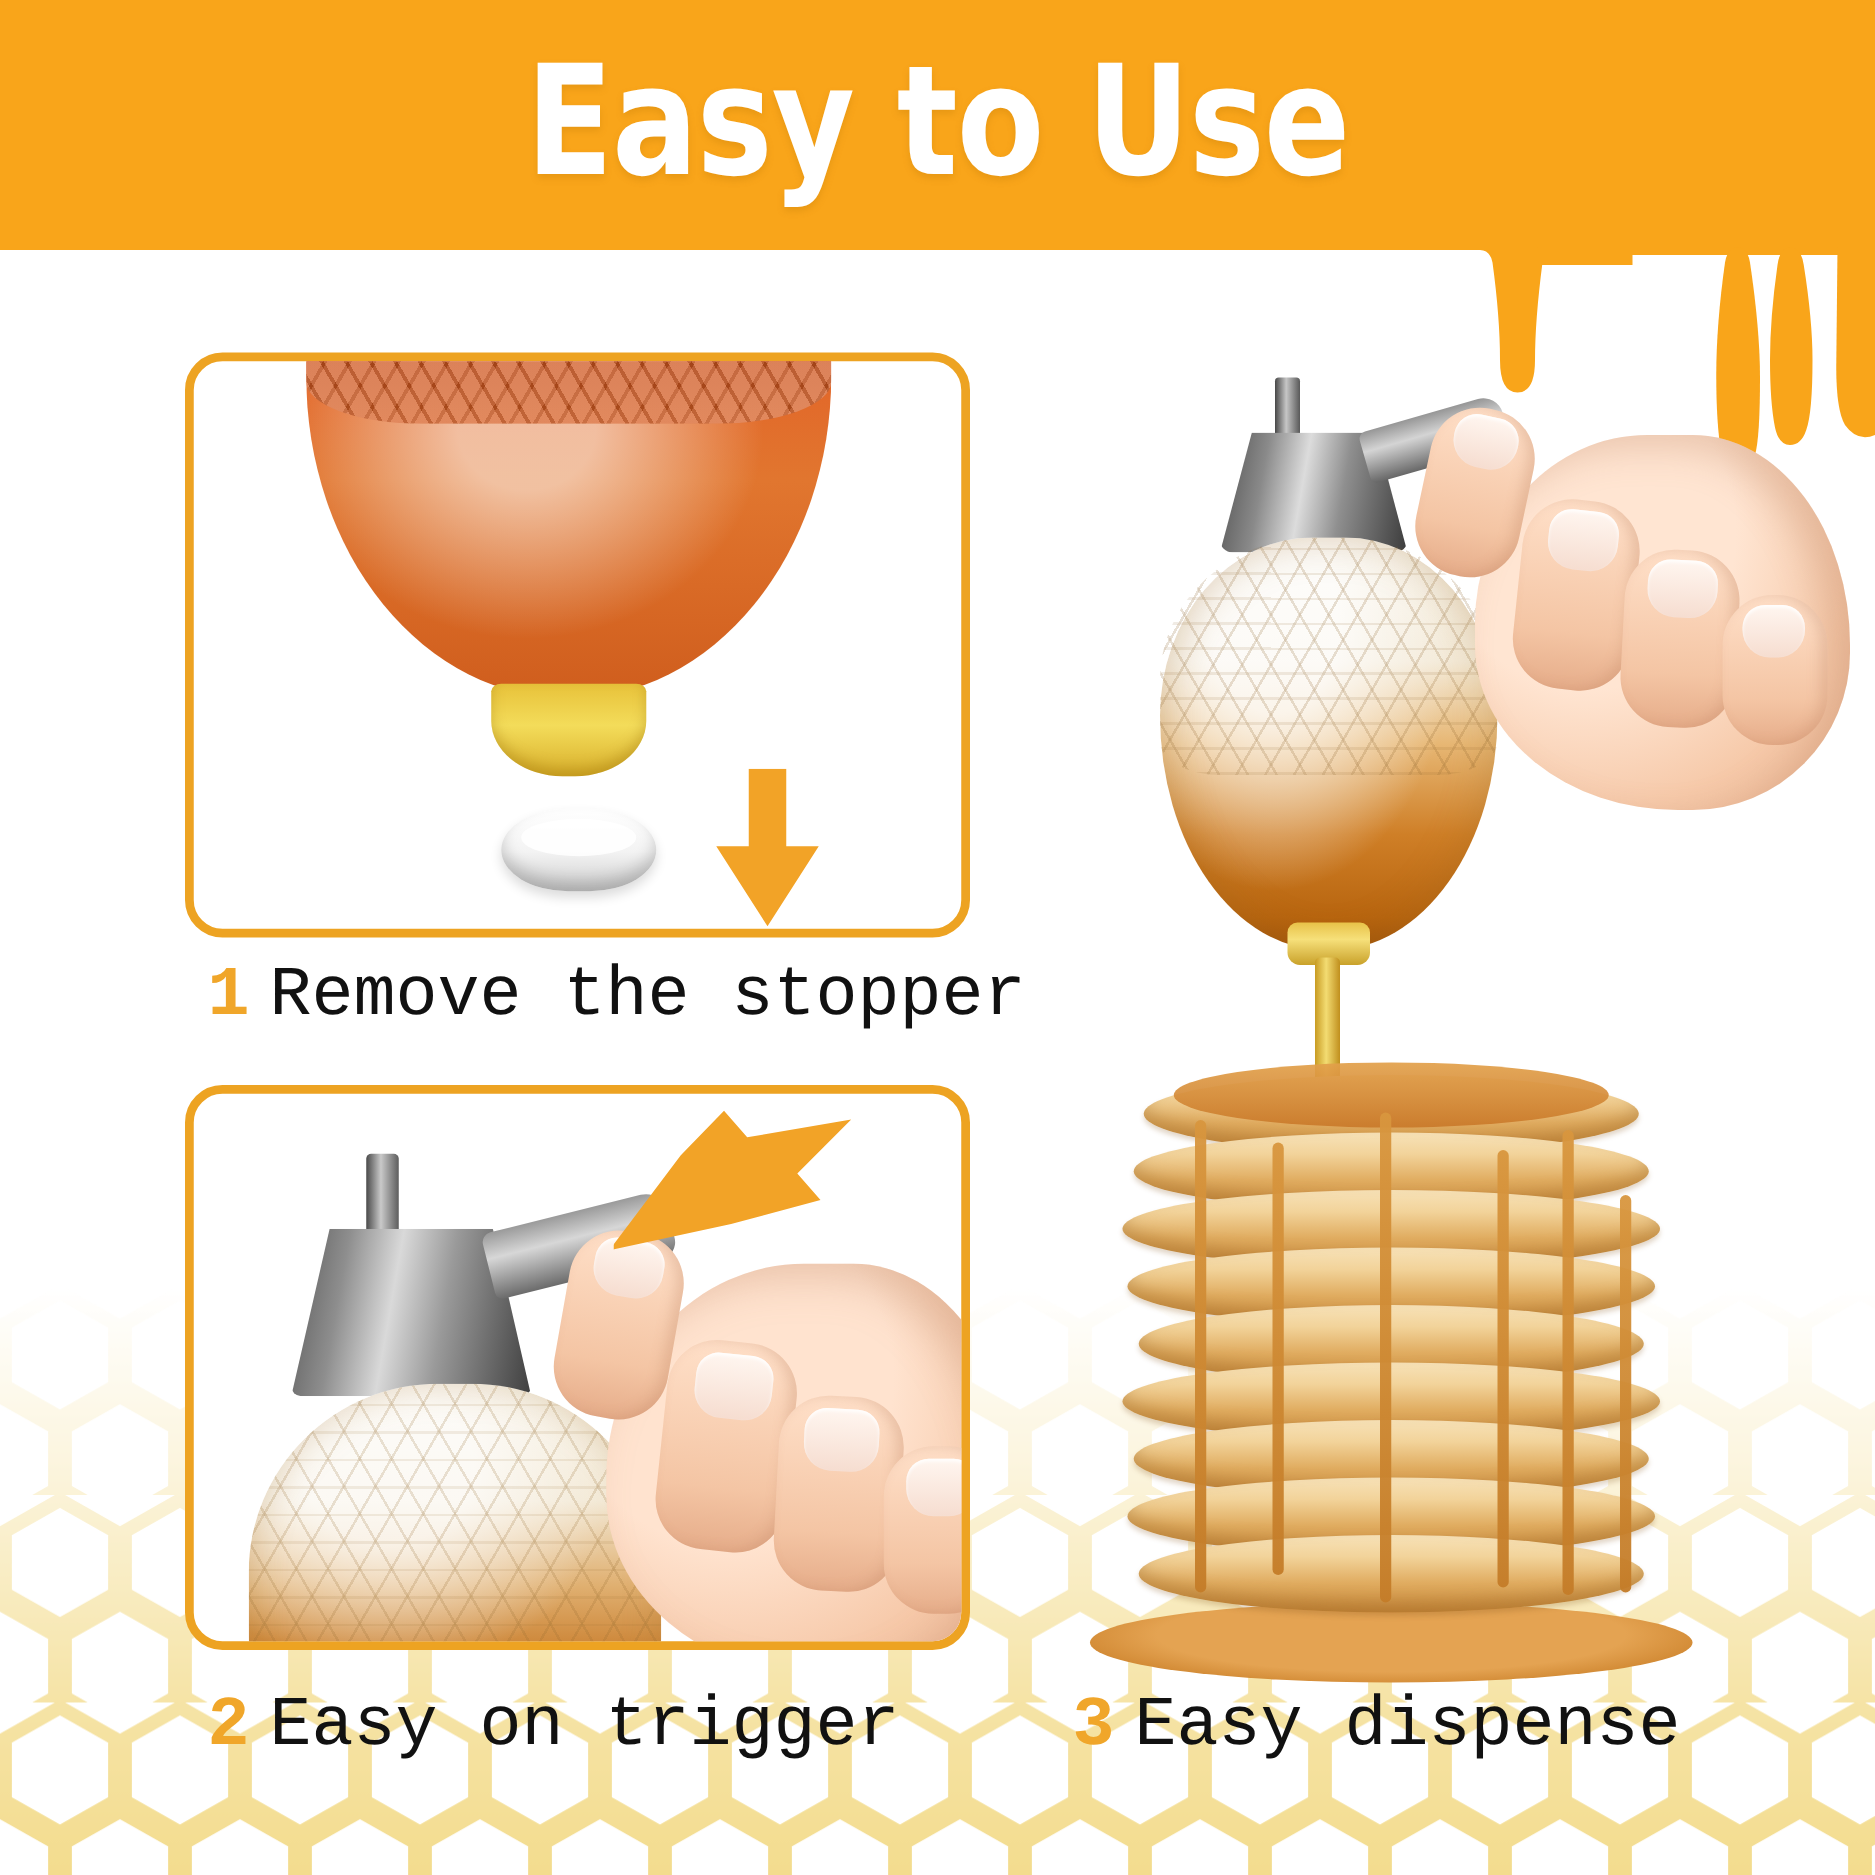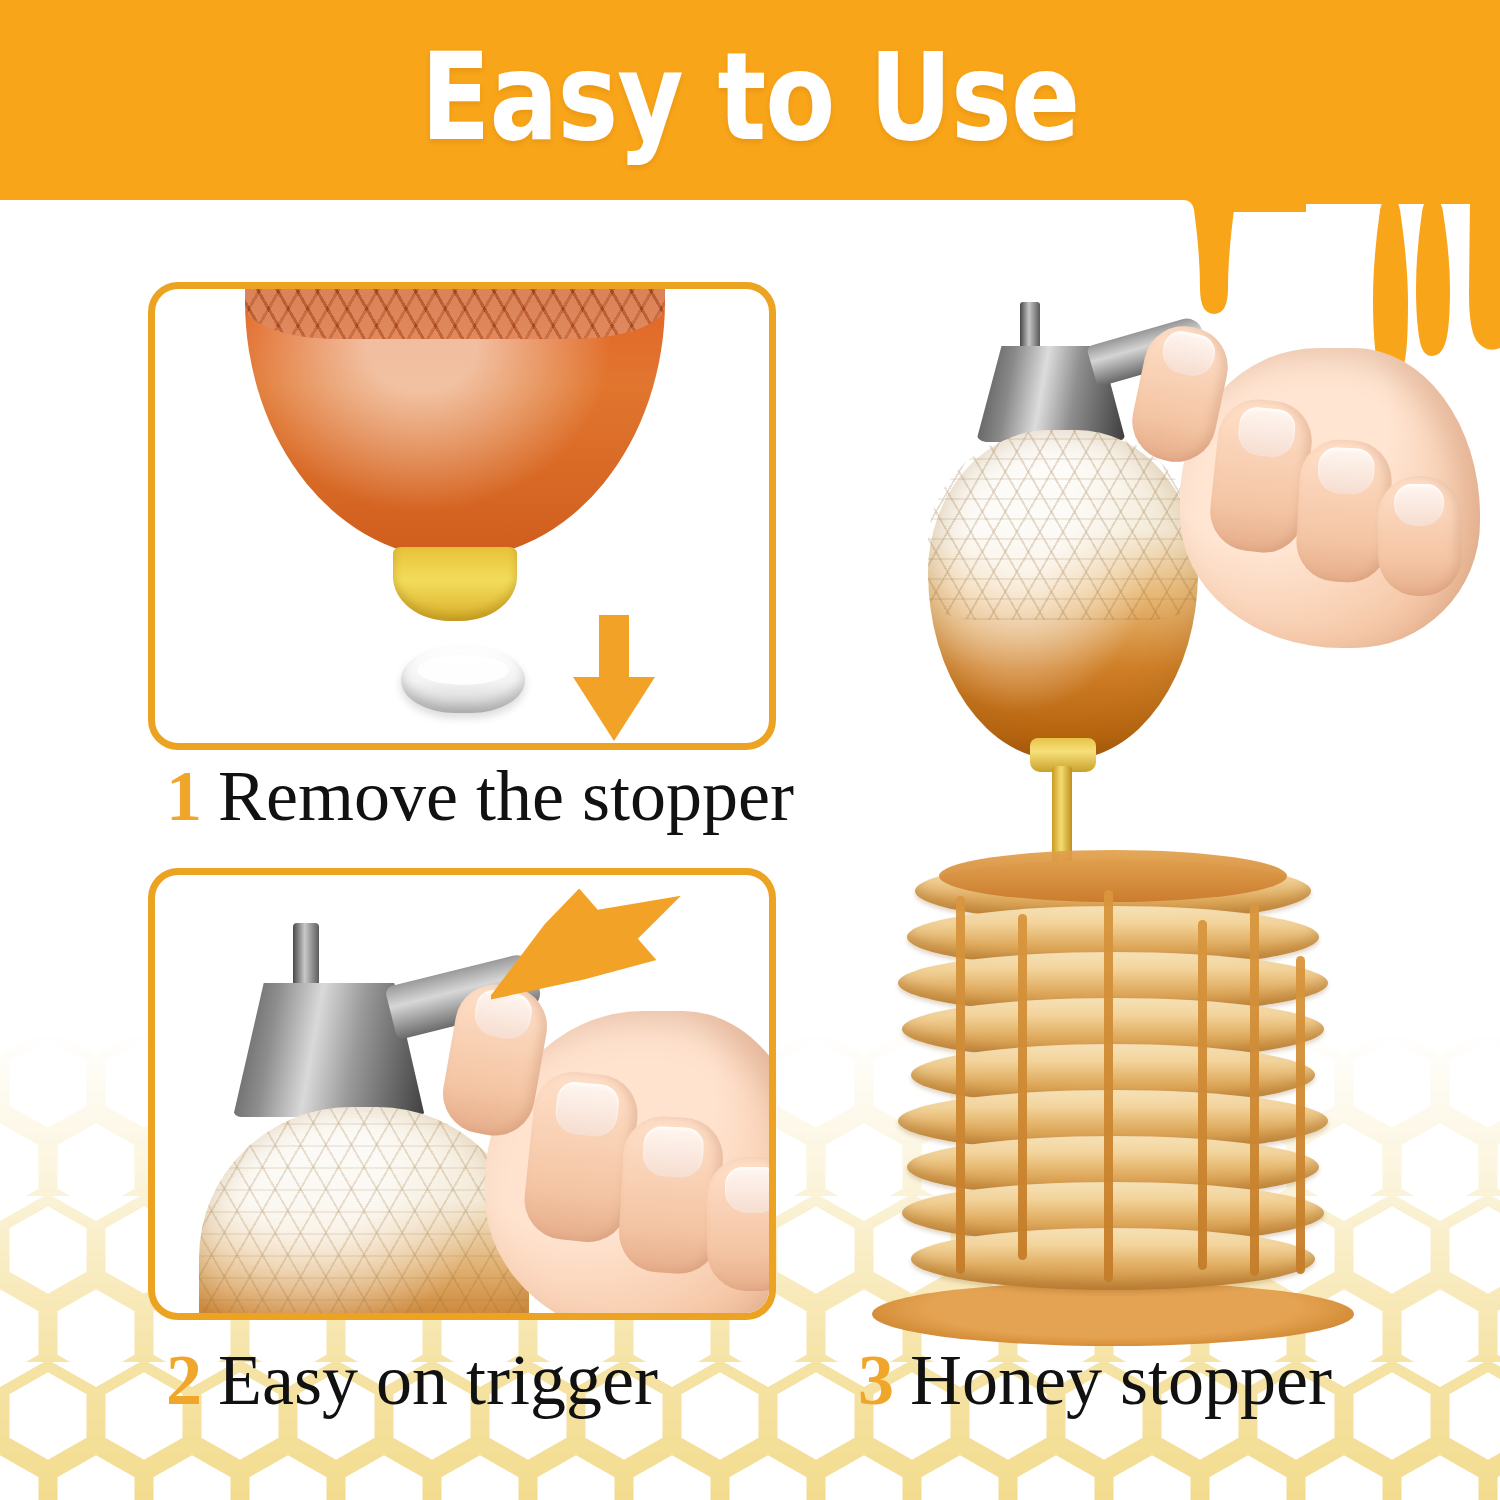--- a/index.html
+++ b/index.html
@@ -46,22 +46,22 @@
     background:#ffffff; overflow:hidden;
   }
   #panel-1{ left:148px; top:282px; width:628px; height:468px; }
   #panel-2{ left:148px; top:868px; width:628px; height:452px; }
 
   .panel-inner{ position:absolute; inset:0; overflow:hidden; }
 
   
   .caption{
     position:absolute; z-index:6;
-    white-space:nowrap; font-size:72px; line-height:56px;
-    color:#111111; font-family:Liberation Serif, serif;
+    white-space:nowrap; font-size:56px; line-height:56px;
+    color:#111111; font-family:Liberation Mono, monospace;
   }
   .caption .num{
     color:#f0a62a; font-weight:bold; margin-right:16px;
   }
   #caption-1{ left:166px; top:768px; }
   #caption-2{ left:166px; top:1352px; }
   #caption-3{ left:858px; top:1352px; }
 
   
   .art{ position:absolute; }
@@ -380,14 +380,14 @@
     <div class="runnel" style="left:58px;  top:36px;  height:378px;"></div>
     <div class="runnel" style="left:120px; top:54px;  height:346px;"></div>
     <div class="runnel" style="left:206px; top:30px;  height:392px;"></div>
     <div class="runnel" style="left:300px; top:60px;  height:350px;"></div>
     <div class="runnel" style="left:352px; top:44px;  height:372px;"></div>
     <div class="runnel" style="left:398px; top:96px;  height:318px;"></div>
   </div>
 </div>
 
 <div class="caption" id="caption-3">
-  <span class="num">3</span><span>Honey stopper</span>
+  <span class="num">3</span><span>Easy dispense</span>
 </div>
 
 </body></html>

